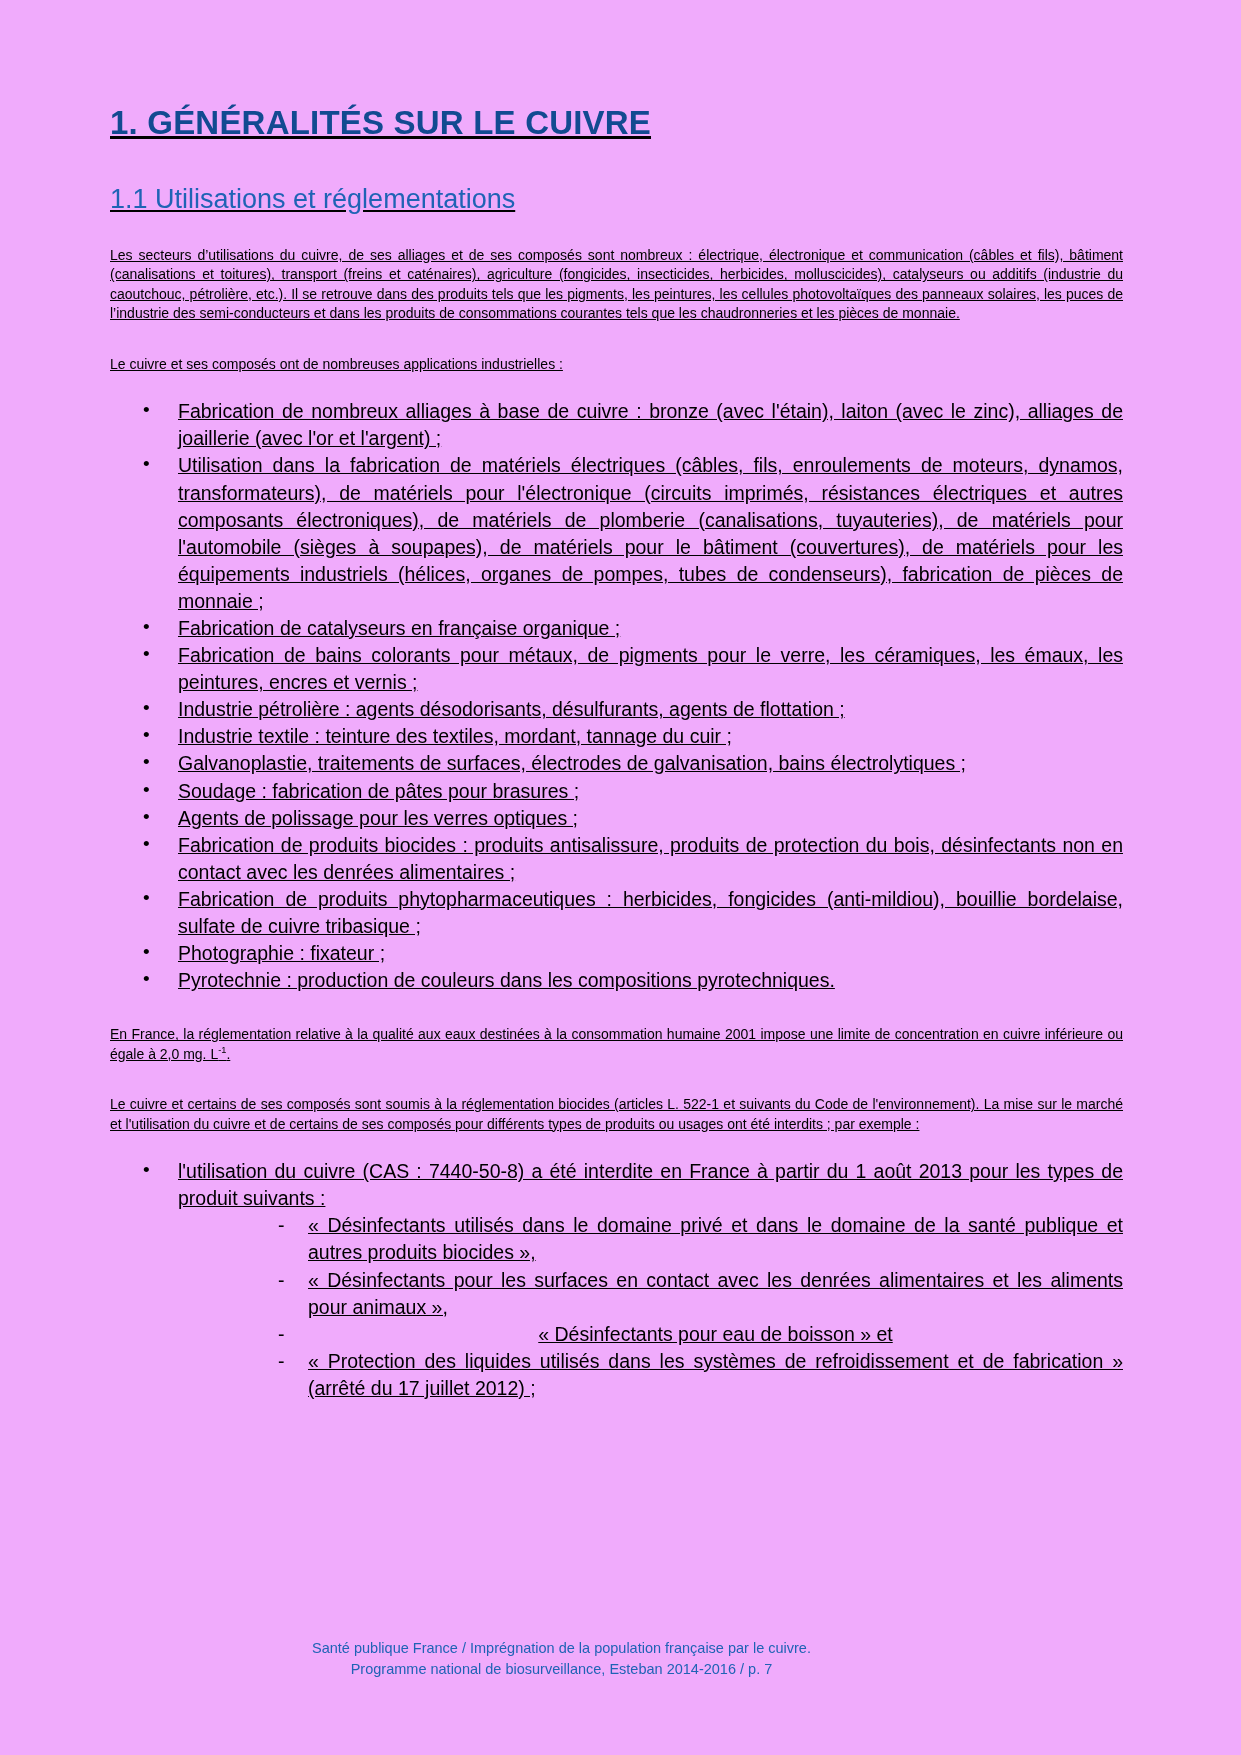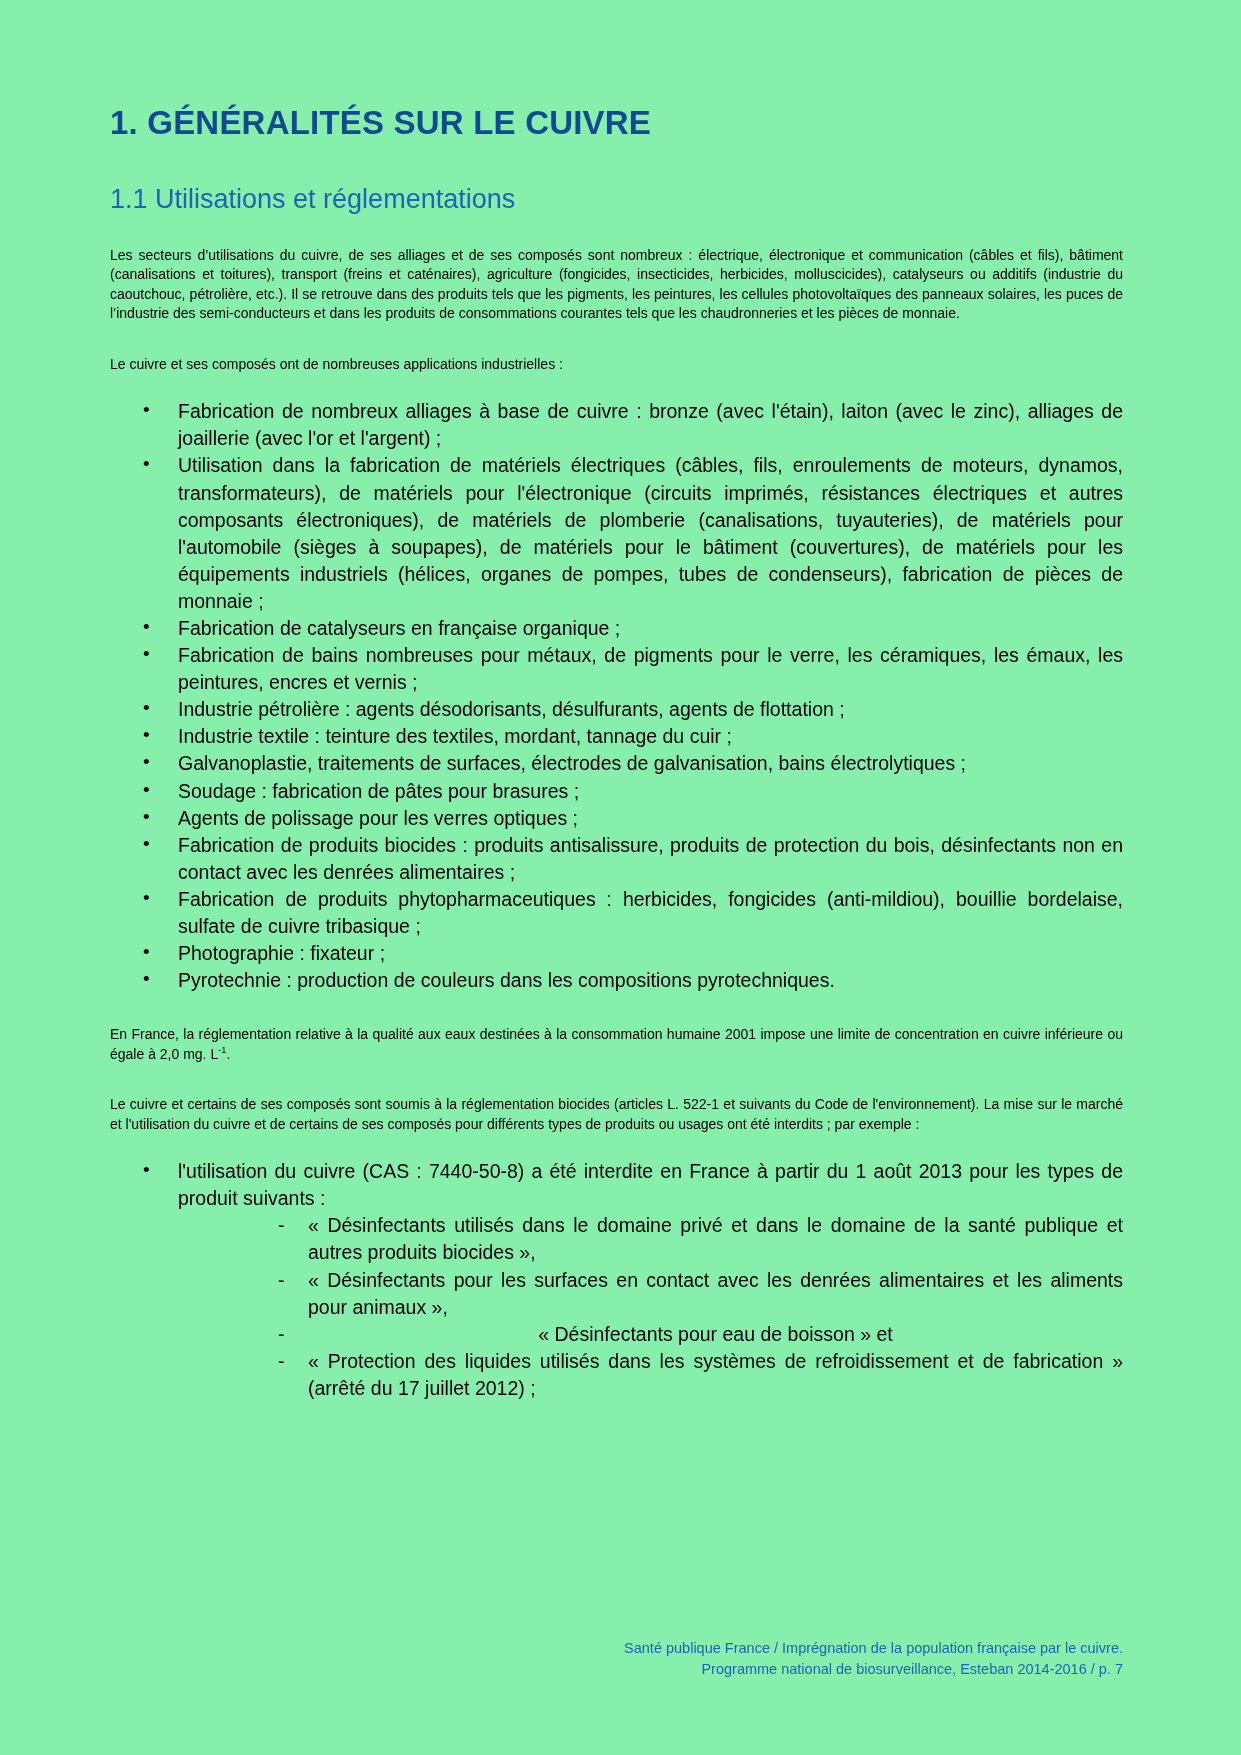--- a/index.html
+++ b/index.html
@@ -8,24 +8,25 @@
     background: #ffffff;
   }
   body {
     font-family: "Liberation Sans", sans-serif;
     color: #000000;
   }
   .page {
     position: relative;
     width: 1241px;
     height: 1755px;
-    background: #86efac;
+    background: #f0abfc;
     box-sizing: border-box;
     padding: 96px 118px 0 110px;
     overflow: hidden;
+    text-decoration: underline;
   }
   h1.doc-title {
     font-size: 33px;
     font-weight: bold;
     color: #124a91;
     margin: 0 0 0 0;
     letter-spacing: 0.2px;
     line-height: 1.15;
     padding-top: 8px;
   }
@@ -83,21 +84,21 @@
     top: 0;
   }
   ul.dashes > li.no-justify {
     text-align: center;
   }
   .footer {
     position: absolute;
     left: 0;
     right: 118px;
     bottom: 74px;
-    text-align: right;
+    text-align: center;
     color: #1f63b5;
     font-size: 14.5px;
     line-height: 1.5;
   }
   .footer div {
     white-space: nowrap;
   }
   sup {
     font-size: 0.66em;
     vertical-align: super;
@@ -114,21 +115,21 @@
   <h2 class="doc-subtitle">1.1 Utilisations et réglementations</h2>
 
   <p class="body-text">Les secteurs d’utilisations du cuivre, de ses alliages et de ses composés sont nombreux : électrique, électronique et communication (câbles et fils), bâtiment (canalisations et toitures), transport (freins et caténaires), agriculture (fongicides, insecticides, herbicides, molluscicides), catalyseurs ou additifs (industrie du caoutchouc, pétrolière, etc.). Il se retrouve dans des produits tels que les pigments, les peintures, les cellules photovoltaïques des panneaux solaires, les puces de l’industrie des semi-conducteurs et dans les produits de consommations courantes tels que les chaudronneries et les pièces de monnaie.</p>
 
   <p class="body-text">Le cuivre et ses composés ont de nombreuses applications industrielles :</p>
 
   <ul class="bullets">
     <li>Fabrication de nombreux alliages à base de cuivre : bronze (avec l'étain), laiton (avec le zinc), alliages de joaillerie (avec l'or et l'argent) ;</li>
     <li>Utilisation dans la fabrication de matériels électriques (câbles, fils, enroulements de moteurs, dynamos, transformateurs), de matériels pour l'électronique (circuits imprimés, résistances électriques et autres composants électroniques), de matériels de plomberie (canalisations, tuyauteries), de matériels pour l'automobile (sièges à soupapes), de matériels pour le bâtiment (couvertures), de matériels pour les équipements industriels (hélices, organes de pompes, tubes de condenseurs), fabrication de pièces de monnaie ;</li>
     <li>Fabrication de catalyseurs en française organique ;</li>
-    <li>Fabrication de bains nombreuses pour métaux, de pigments pour le verre, les céramiques, les émaux, les peintures, encres et vernis ;</li>
+    <li>Fabrication de bains colorants pour métaux, de pigments pour le verre, les céramiques, les émaux, les peintures, encres et vernis ;</li>
     <li>Industrie pétrolière : agents désodorisants, désulfurants, agents de flottation ;</li>
     <li>Industrie textile : teinture des textiles, mordant, tannage du cuir ;</li>
     <li>Galvanoplastie, traitements de surfaces, électrodes de galvanisation, bains électrolytiques ;</li>
     <li>Soudage : fabrication de pâtes pour brasures ;</li>
     <li>Agents de polissage pour les verres optiques ;</li>
     <li>Fabrication de produits biocides : produits antisalissure, produits de protection du bois, désinfectants non en contact avec les denrées alimentaires ;</li>
     <li>Fabrication de produits phytopharmaceutiques : herbicides, fongicides (anti-mildiou), bouillie bordelaise, sulfate de cuivre tribasique ;</li>
     <li>Photographie : fixateur ;</li>
     <li>Pyrotechnie : production de couleurs dans les compositions pyrotechniques.</li>
   </ul>

